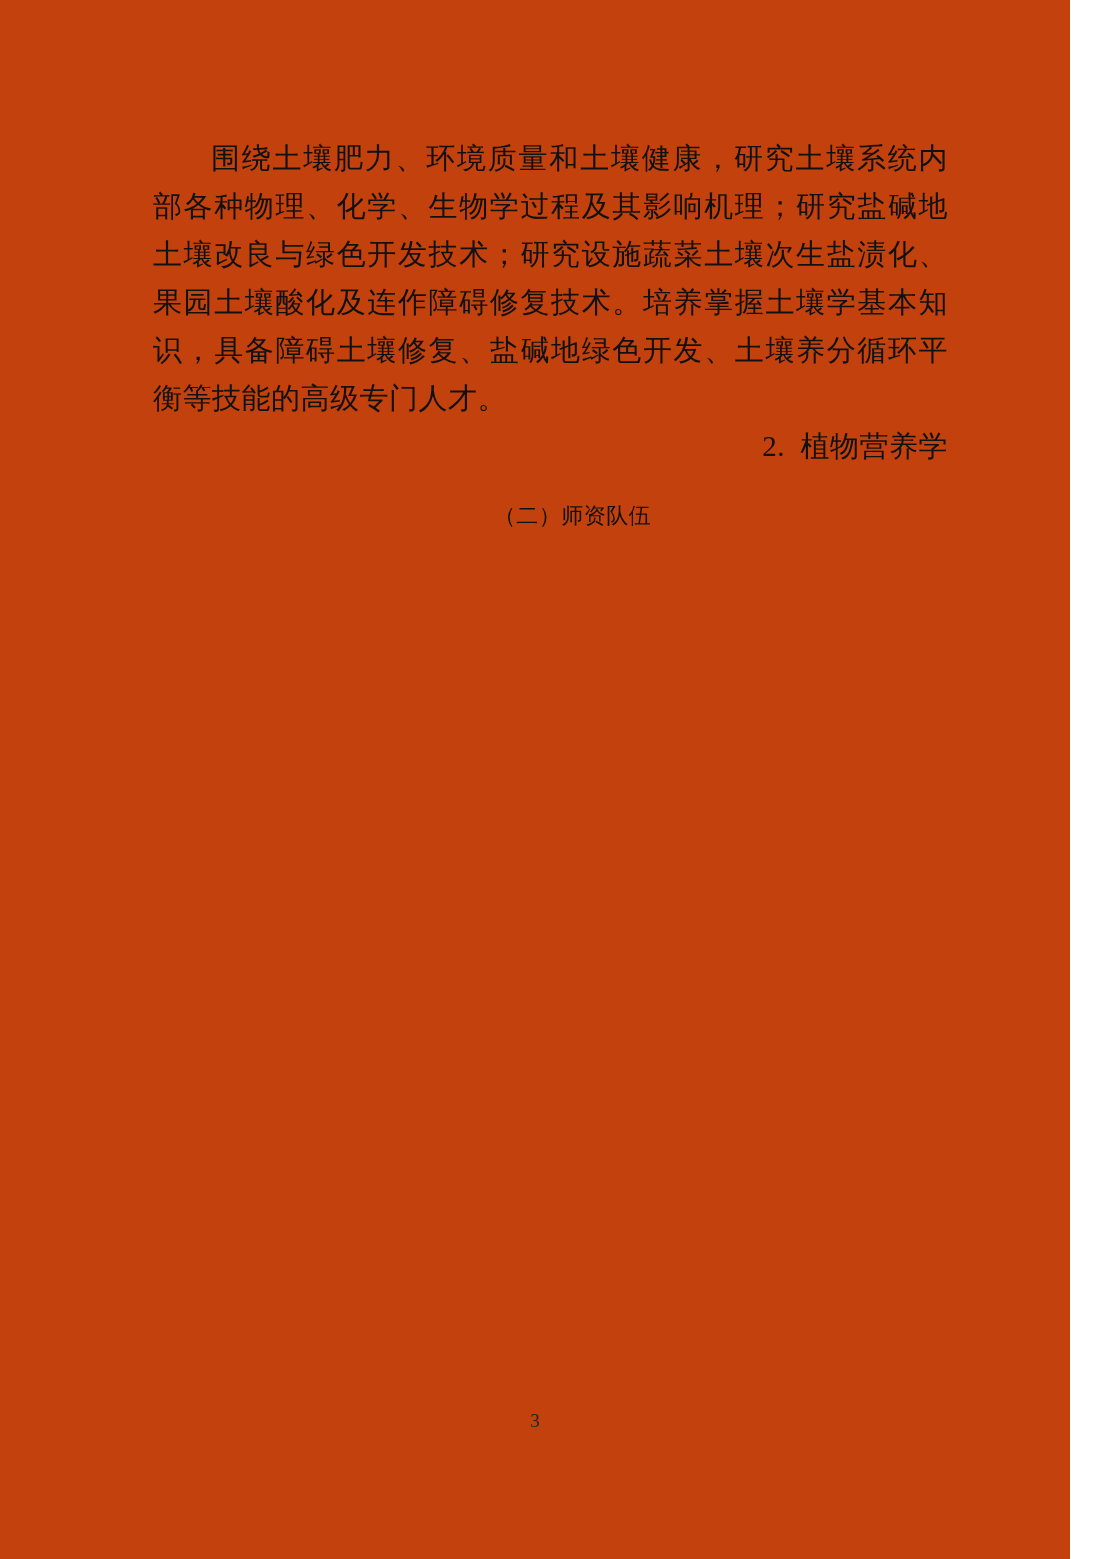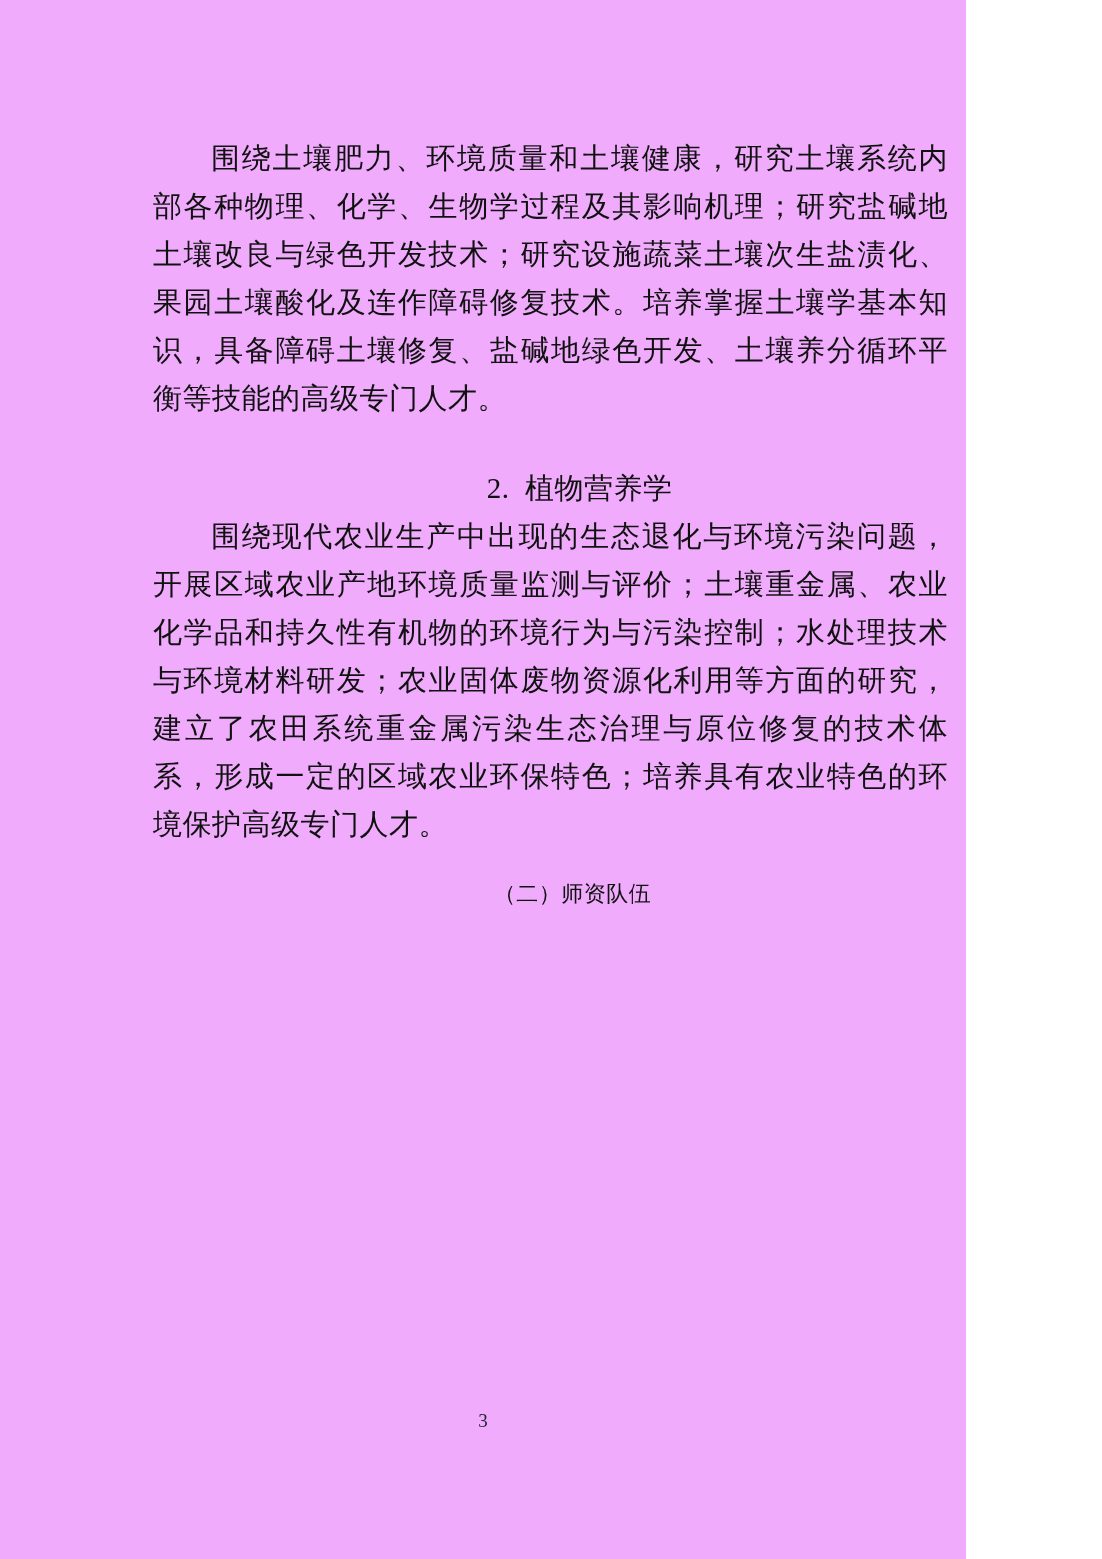--- a/index.html
+++ b/index.html
@@ -2,23 +2,23 @@
 <html><head>
 <meta charset="utf-8">
 <style>
   html, body {
     margin: 0;
     padding: 0;
     background: #ffffff;
   }
   .page {
     position: relative;
-    width: 966px;
+    width: 1070px;
     height: 1559px;
-    background: #f0abfc;
+    background: #c2410c;
     overflow: hidden;
     font-family: "Liberation Serif", "DejaVu Serif", serif;
     color: #111111;
   }
   .doc-body {
     position: absolute;
     left: 153px;
     top: 134px;
     width: 795px;
   }
@@ -26,22 +26,21 @@
     margin: 0;
     font-size: 29px;
     line-height: 48px;
     text-align: justify;
     text-justify: inter-ideograph;
     text-indent: 2em;
     letter-spacing: 0.5px;
     word-break: break-all;
   }
   .item-line {
-    text-align: center;
-    margin-top: 42px;
+    text-align: right;
   }
   .section-heading {
     margin: 22px 0 8px 0;
     font-size: 22px;
     line-height: 48px;
     font-weight: normal;
     font-family: "Liberation Sans", "DejaVu Sans", sans-serif;
     text-indent: 2em;
     letter-spacing: 0.5px;
     text-align: center;
@@ -58,18 +57,17 @@
     font-family: "Liberation Serif", "DejaVu Serif", serif;
   }
 </style>
 </head>
 <body>
 
 <div class="page">
   <div class="doc-body">
     <p class="para">围绕土壤肥力、环境质量和土壤健康，研究土壤系统内部各种物理、化学、生物学过程及其影响机理；研究盐碱地土壤改良与绿色开发技术；研究设施蔬菜土壤次生盐渍化、果园土壤酸化及连作障碍修复技术。培养掌握土壤学基本知识，具备障碍土壤修复、盐碱地绿色开发、土壤养分循环平衡等技能的高级专门人才。</p>
     <p class="para item-line">2.&nbsp; 植物营养学</p>
-    <p class="para">围绕现代农业生产中出现的生态退化与环境污染问题，开展区域农业产地环境质量监测与评价；土壤重金属、农业化学品和持久性有机物的环境行为与污染控制；水处理技术与环境材料研发；农业固体废物资源化利用等方面的研究，建立了农田系统重金属污染生态治理与原位修复的技术体系，形成一定的区域农业环保特色；培养具有农业特色的环境保护高级专门人才。</p>
     <h3 class="section-heading">（二）师资队伍</h3>
   </div>
 
   <div class="page-number">3</div>
 </div>
 
 </body></html>

